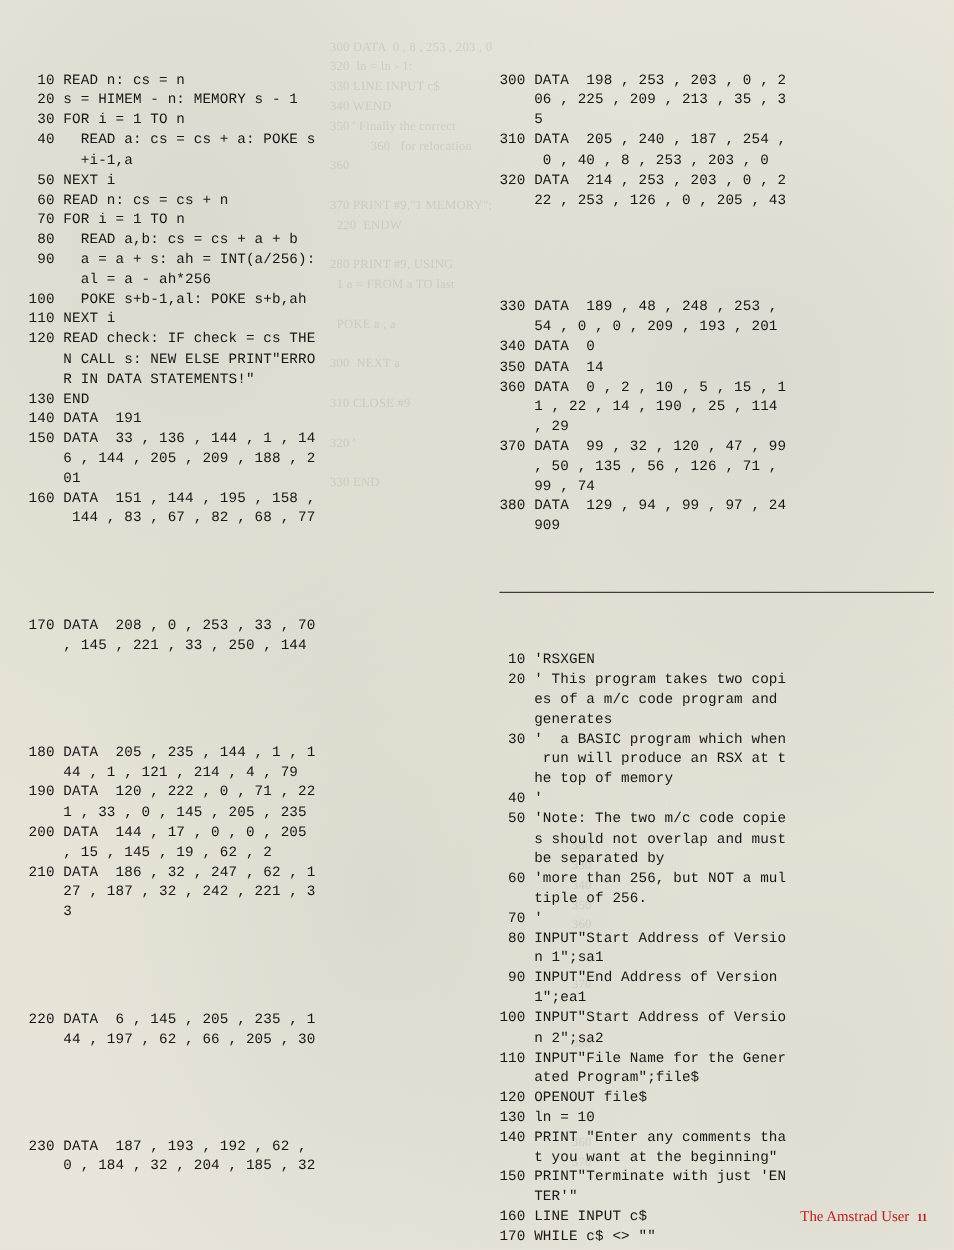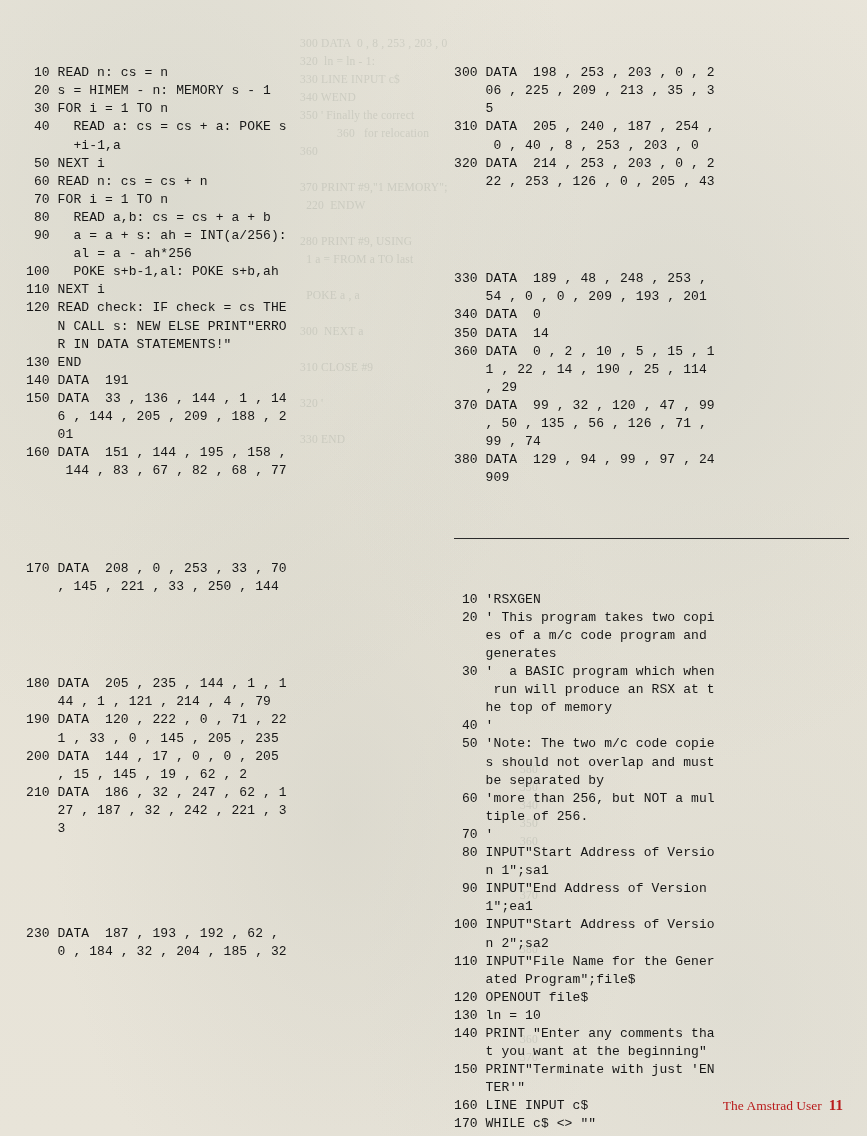--- a/index.html
+++ b/index.html
@@ -79,21 +79,21 @@
   .footer {
     position: absolute;
     right: 24px;
     bottom: 22px;
     font-family: Liberation Serif, serif;
     font-size: 13.5px;
     color: #b91c1c;
   }
   .footer .pageno {
     font-weight: bold;
-    font-size: 15px;
+    font-size: 10px;
     margin-left: 7px;
   }
   .footer-wrap {
     display: flex;
     align-items: baseline;
   }
 </style>
 </head>
 <body>
 
@@ -166,20 +166,24 @@
     44 , 1 , 121 , 214 , 4 , 79
 190 DATA  120 , 222 , 0 , 71 , 22
     1 , 33 , 0 , 145 , 205 , 235
 200 DATA  144 , 17 , 0 , 0 , 205
     , 15 , 145 , 19 , 62 , 2
 210 DATA  186 , 32 , 247 , 62 , 1
     27 , 187 , 32 , 242 , 221 , 3
     3</span>
     </div>
     <div class="gap-s"></div>
+    <div class="listing">
+      <span class="line">220 DATA  6 , 145 , 205 , 235 , 1
+    44 , 197 , 62 , 66 , 205 , 30</span>
+    </div>
     <div class="gap-s"></div>
     <div class="listing">
       <span class="line">230 DATA  187 , 193 , 192 , 62 ,
     0 , 184 , 32 , 204 , 185 , 32</span>
     </div>
     <div class="gap-s"></div>
     <div class="listing">
       
     </div>
   </div>

